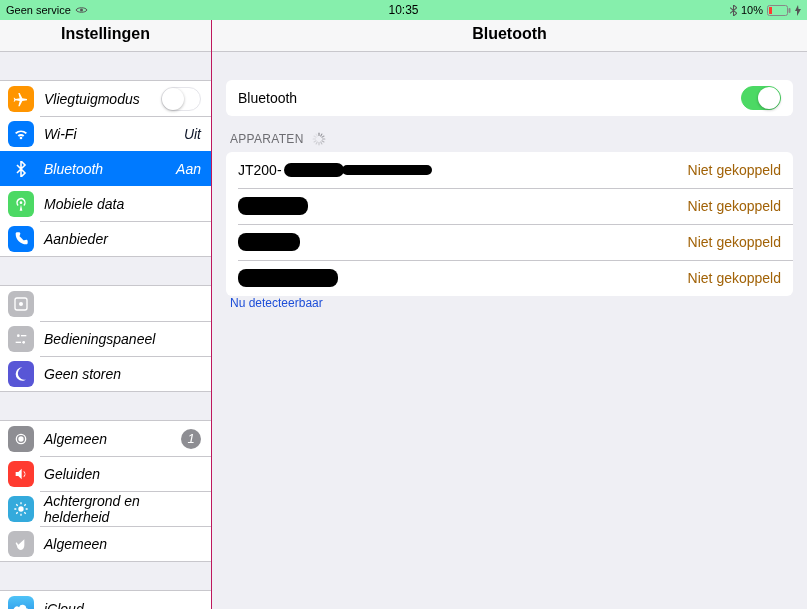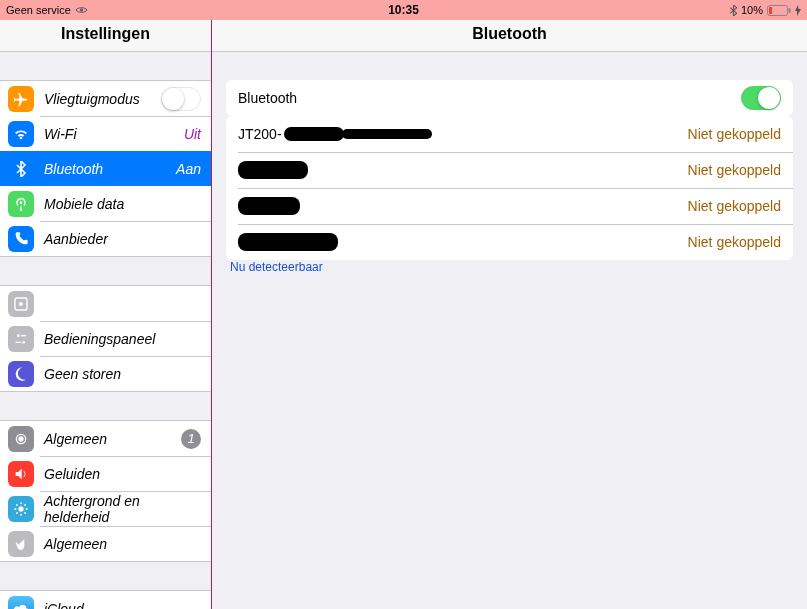--- a/index.html
+++ b/index.html
@@ -1,40 +1,40 @@
 <!DOCTYPE html>
 <html><head>
 <meta charset="utf-8">
 <style>
 * { margin: 0; padding: 0; box-sizing: border-box; font-family: -apple-system, "Helvetica Neue", Helvetica, Arial, sans-serif; }
 html, body { width: 807px; height: 609px; background: #efeff4; overflow: hidden; }
 
-.status-bar { height: 20px; width: 100%; display: flex; align-items: center; justify-content: space-between; padding: 4px 6px; font-size: 11px; font-weight: 500; color: #000; background: #fca5a5; }
+.status-bar { height: 20px; width: 100%; display: flex; align-items: center; justify-content: space-between; padding: 4px 6px; font-size: 11px; font-weight: 500; color: #000; background: #86efac; }
 .status-left, .status-right { display: flex; align-items: center; gap: 4px; }
-.status-center { position: absolute; left: 50%; transform: translateX(-50%); font-weight: 700; font-size: 12px; }
+.status-center { position: absolute; left: 50%; transform: translateX(-50%); font-weight: 400; font-size: 12px; }
 
 .eye-icon { width: 13px; height: 8px; }
 .bt-status-icon { width: 7px; height: 11px; }
 .batt-icon { display: inline-flex; align-items: center; }
 
 .container { display: flex; height: 589px; }
 .sidebar { width: 212px; height: 100%; background: #efeff4; border-right: 1px solid #be185d; overflow-y: auto; }
 .detail { flex: 1; height: 100%; background: #efeff4; overflow-y: auto; }
 
 .nav-title { height: 32px; line-height: 28px; text-align: center; font-size: 16px; font-weight: 600; background: #f7f7f8; border-bottom: 1px solid #c8c7cc; }
 .sidebar .nav-title { border-right: 0; }
 
 .section-gap { height: 28px; }
 
 .group { background: #fff; border-top: 1px solid #c8c7cc; border-bottom: 1px solid #c8c7cc; }
 .row { display: flex; align-items: center; height: 35px; padding: 0 10px 0 8px; position: relative; font-style: italic; }
 .row + .row::before { content: ""; position: absolute; left: 40px; right: 0; top: 0; height: 1px; background: #c8c7cc; }
 .row .icon { width: 26px; height: 26px; border-radius: 6px; display: flex; align-items: center; justify-content: center; margin-right: 10px; flex-shrink: 0; }
 .row .label { font-size: 14px; color: #000; flex: 1; }
-.row .value { font-size: 14px; color: #a21caf; }
+.row .value { font-size: 14px; color: #0f172a; }
 .row .badge { background: #8e8e93; color: #fff; border-radius: 10px; min-width: 20px; height: 20px; line-height: 20px; text-align: center; font-size: 13px; padding: 0 6px; }
 
 .row.selected { background: #007aff; }
 .row.selected .label, .row.selected .value { color: #fff; }
 .row.selected + .row::before, .row.selected::before { display:none; }
 
 .toggle { width: 40px; height: 24px; border-radius: 12px; border: 1px solid #e5e5ea; background: #fff; position: relative; }
 .toggle .knob { position: absolute; width: 22px; height: 22px; border-radius: 50%; background: #fff; top: 0; left: 0; box-shadow: 0 1px 3px rgba(0,0,0,0.3); }
 .toggle.on { background: #4cd964; border-color: #4cd964; }
 .toggle.on .knob { left: 16px; }
@@ -249,20 +249,39 @@
 
       <div class="detail-group">
         <div class="drow">
           <span class="dlabel">Bluetooth</span>
           <div class="toggle on">
               <div class="knob"></div>
             </div>
         </div>
       </div>
 
+      <div class="section-header">
+        <span>APPARATEN</span>
+        <svg class="spinner" viewBox="0 0 24 24">
+          <g stroke="#8e8e93" stroke-width="2" stroke-linecap="round">
+            <line x1="12" y1="2" x2="12" y2="6" opacity="1"></line>
+              <line x1="17" y1="3.5" x2="15" y2="7" opacity=".9"></line>
+            <line x1="20.5" y1="7" x2="17" y2="9" opacity=".8"></line>
+              <line x1="22" y1="12" x2="18" y2="12" opacity=".7"></line>
+            <line x1="20.5" y1="17" x2="17" y2="15" opacity=".6"></line>
+              <line x1="17" y1="20.5" x2="15" y2="17" opacity=".5"></line>
+            <line x1="12" y1="22" x2="12" y2="18" opacity=".4"></line>
+              <line x1="7" y1="20.5" x2="9" y2="17" opacity=".35"></line>
+            <line x1="3.5" y1="17" x2="7" y2="15" opacity=".3"></line>
+              <line x1="2" y1="12" x2="6" y2="12" opacity=".25"></line>
+            <line x1="3.5" y1="7" x2="7" y2="9" opacity=".2"></line>
+              <line x1="7" y1="3.5" x2="9" y2="7" opacity=".15"></line>
+          </g>
+        </svg>
+      </div>
 
       <div class="detail-group">
         <div class="drow">
           <span class="dlabel">
             <span>JT200-</span>
               <span class="redact" style="width:60px"></span>
               <span class="redact" style="width:90px;height:10px;margin-left:-4px"></span>
           </span>
           <span class="dvalue">Niet gekoppeld</span>
         </div>

